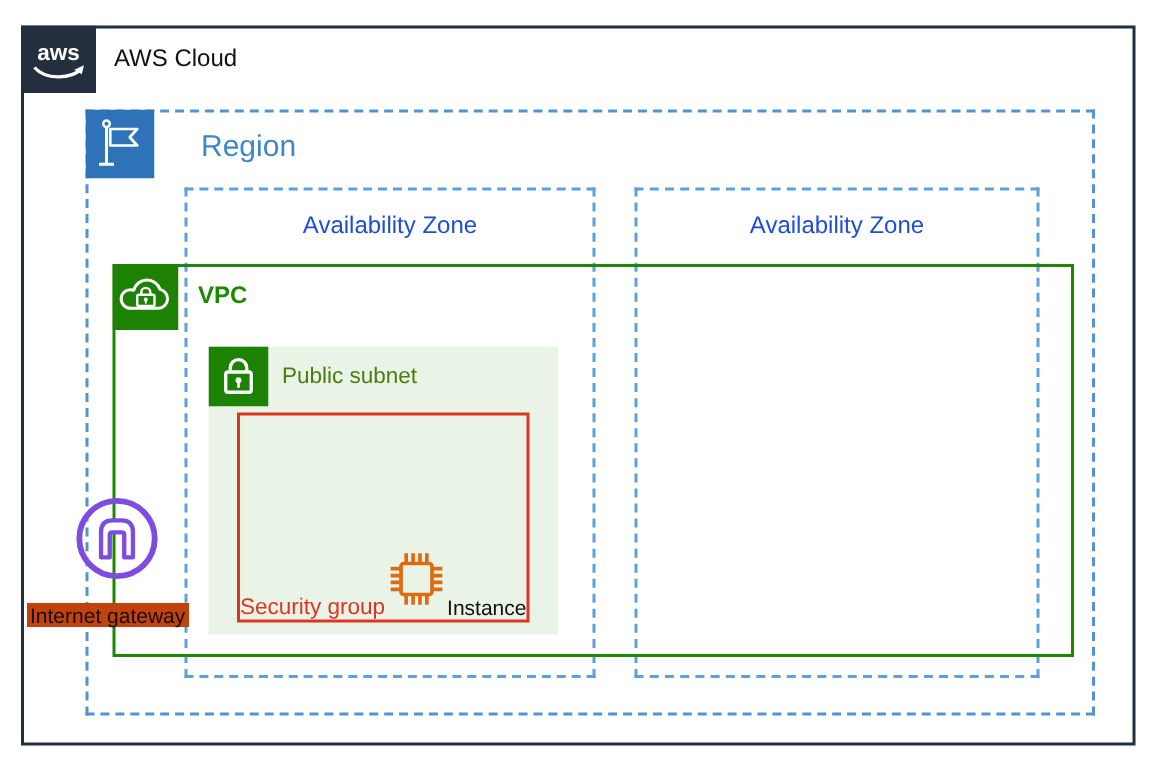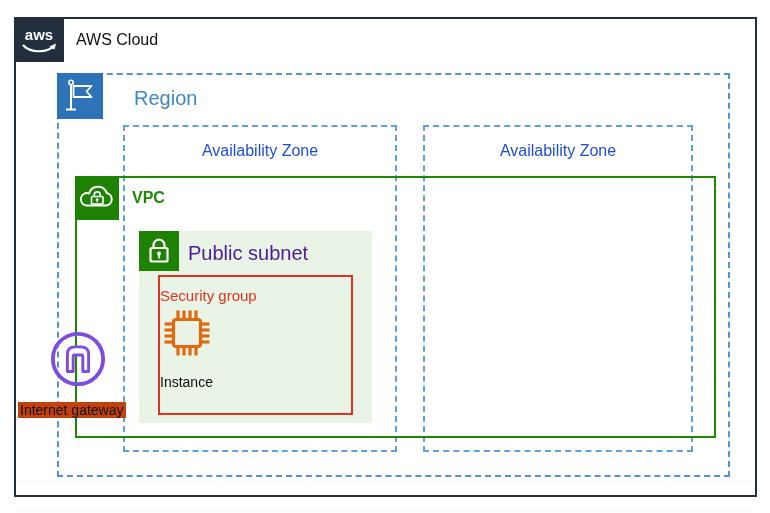--- a/index.html
+++ b/index.html
@@ -27,26 +27,26 @@
   .az-label { display:inline-block; margin-top:15px; font-size:16px; color:#1d4ed8; white-space:nowrap; }
 
   
   .vpc-box { left:75px; top:176px; width:641px; height:262px; border:2px solid #1E8900; }
   .vpc-icon { left:75px; top:176px; width:44px; height:44px; }
   .vpc-label { left:132px; top:189px; font-size:16px; color:#1E8900; white-space:nowrap;font-weight:bold; }
 
   
   .subnet-box { left:139px; top:231px; width:233px; height:192px; background:#E9F3E6; }
   .subnet-icon { left:139px; top:231px; width:40px; height:40px; }
-  .subnet-label { left:188px; top:242px; font-size:20px; color:#4c1d95; white-space:nowrap; }
+  .subnet-label { left:188px; top:242px; font-size:15px; color:#4d7c0f; white-space:nowrap; }
 
   
   .sg-box {
     left:158px; top:275px; width:195px; height:140px; border:2px solid #DD3522;
-    display:flex; flex-direction:column; align-items:flex-start;
+    display:flex; flex-direction:row; align-items:flex-end;
   }
   .sg-label { margin-top:10px; font-size:15px; color:#DD3522; white-space:nowrap; }
   .instance-icon { margin-top:2px; width:54px; height:54px; }
   .instance-label { margin-top:14px; font-size:14px; color:#111111; white-space:nowrap; }
 
   
   .igw-icon { left:49px; top:330px; width:58px; height:58px; }
   .igw-label {
     left:18px; top:402px; font-size:14px; color:#111111; white-space:nowrap;
     background:#c2410c; padding:0 2px;

